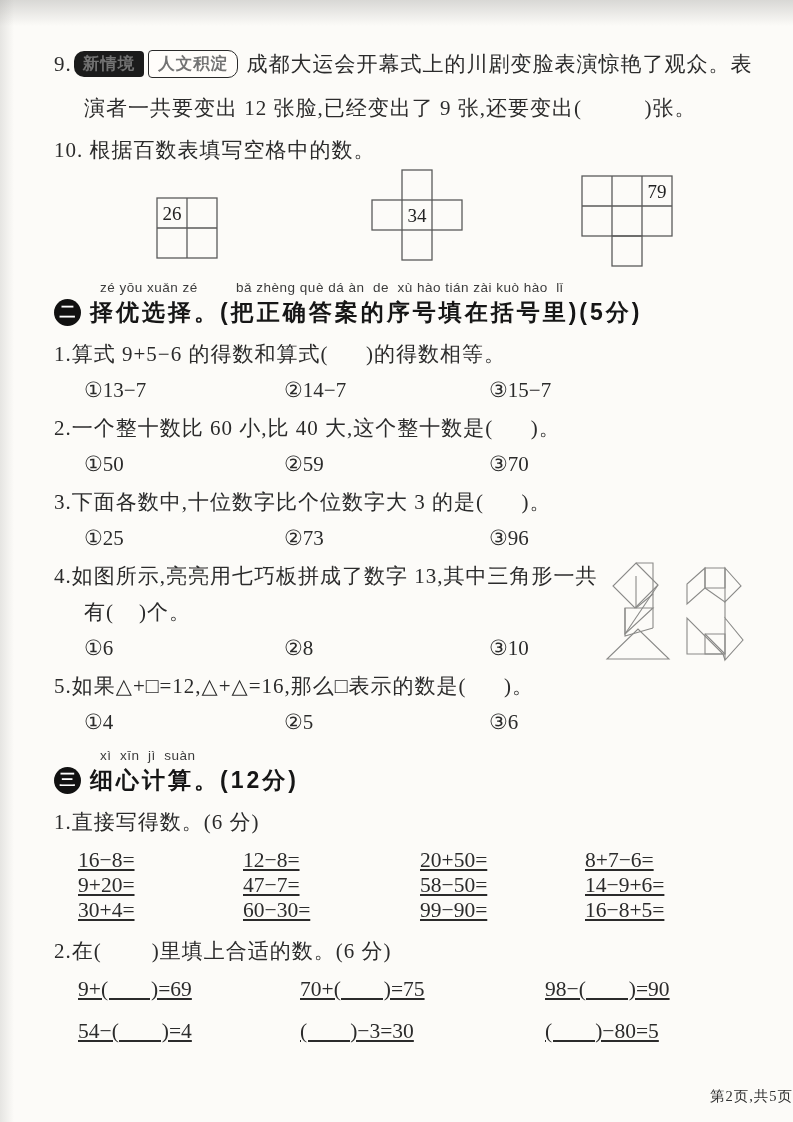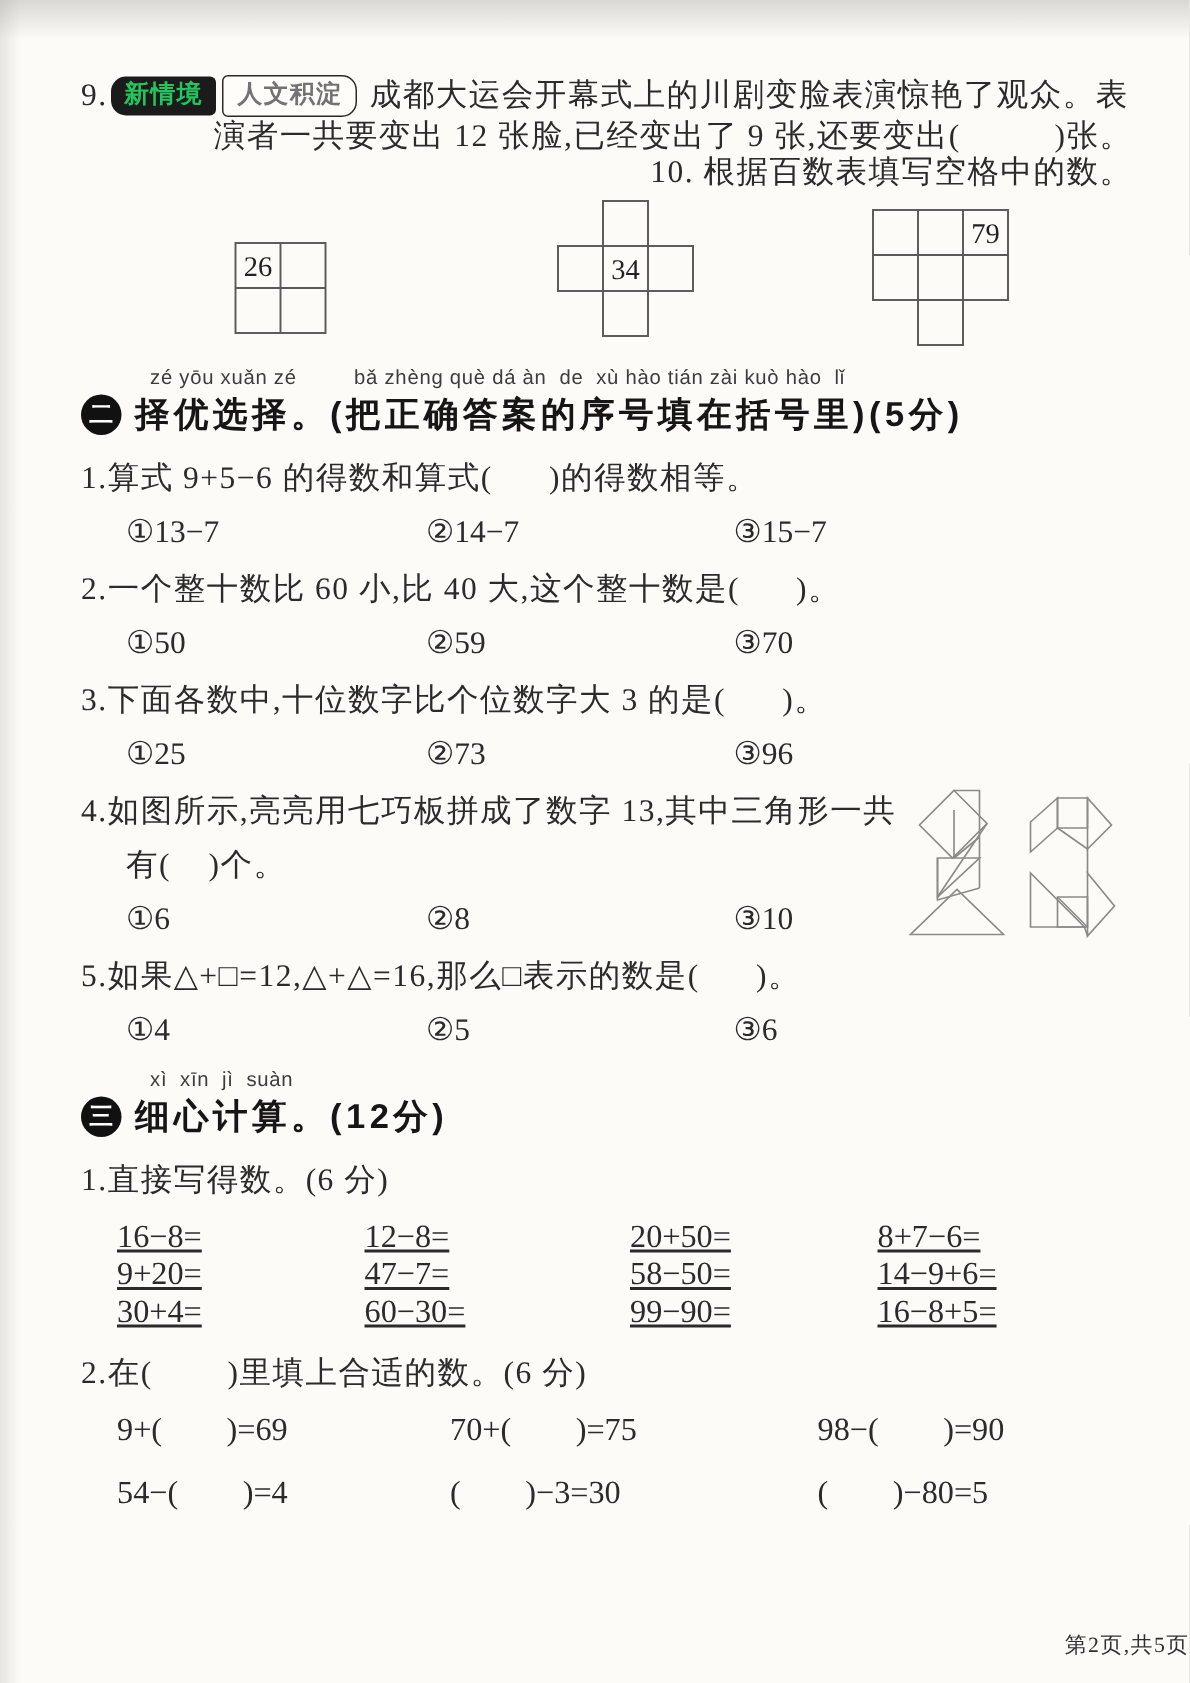--- a/index.html
+++ b/index.html
@@ -22,29 +22,29 @@
   .page::after{
     content:"";position:absolute;left:0;top:0;bottom:0;width:14px;
     background:linear-gradient(to right, rgba(150,150,148,.22), rgba(150,150,148,0));
     pointer-events:none;
   }
   .qline{
     font-size:21px;line-height:24px;letter-spacing:1px;
     white-space:pre-wrap;
   }
   .indent{padding-left:30px;}
-  .mt18{text-align:right;} .mt16{margin-top:16px;} .mt14{margin-top:14px;}
+  .mt18{margin-top:18px;} .mt16{margin-top:16px;} .mt14{margin-top:14px;}
   .mt12{margin-top:12px;} .mt8{margin-top:8px;} .mt2{margin-top:2px;}
   .badge{
     display:inline-block;vertical-align:2px;
     font-family:"Liberation Sans","DejaVu Sans",sans-serif;
     font-weight:700;font-size:16.5px;line-height:1;
     padding:4px 9px 5px;margin:0 2px;letter-spacing:1px;
   }
-  .badge-solid{background:#1b1b1b;color:#22c55e;border-radius:10px 4px 4px 10px;}
+  .badge-solid{background:#1b1b1b;color:#737373;border-radius:10px 4px 4px 10px;}
   .badge-outline{background:#fffdfa;color:#737373;border:1.6px solid #2a2a2a;border-radius:4px 10px 10px 4px;}
   .diagram-row{margin-top:6px;margin-left:48px;}
   .pinyin{
     font-family:"Liberation Sans","DejaVu Sans",sans-serif;
     font-size:13.5px;color:#3c3c3c;padding-left:46px;
     white-space:pre-wrap;letter-spacing:.5px;
   }
   .sec-header{display:flex;align-items:center;gap:9px;}
   .sec-icon{
     flex:0 0 auto;width:27px;height:27px;border-radius:50%;
@@ -65,21 +65,21 @@
   .q4-wrap{position:relative;}
   .q4-art{position:absolute;right:8px;top:-8px;}
   .calc-grid{
     display:grid;grid-template-columns:165px 177px 165px auto;
     padding-left:24px;
     font-size:21.5px;line-height:25px;white-space:pre-wrap;text-decoration:underline;
   }
   .fill-grid{
     display:grid;grid-template-columns:222px 245px auto;
     row-gap:17px;padding-left:24px;
-    font-size:21.5px;line-height:25px;white-space:pre-wrap;
+    font-size:21.5px;line-height:25px;white-space:pre-wrap;text-decoration:underline;
   }
   .footer{
     position:absolute;left:0;bottom:16px;width:100%;
     text-align:right;font-size:14.5px;color:#2f2f2f;letter-spacing:1px;
   }
   svg{display:block;}
   .gridline{fill:none;stroke:#5a5a5a;stroke-width:1.3;}
   .tangram{fill:none;stroke:#8a8a88;stroke-width:1.1;}
   .cellnum{font-family:"Liberation Serif","DejaVu Serif",serif;font-size:19px;fill:#222;}
 </style>

